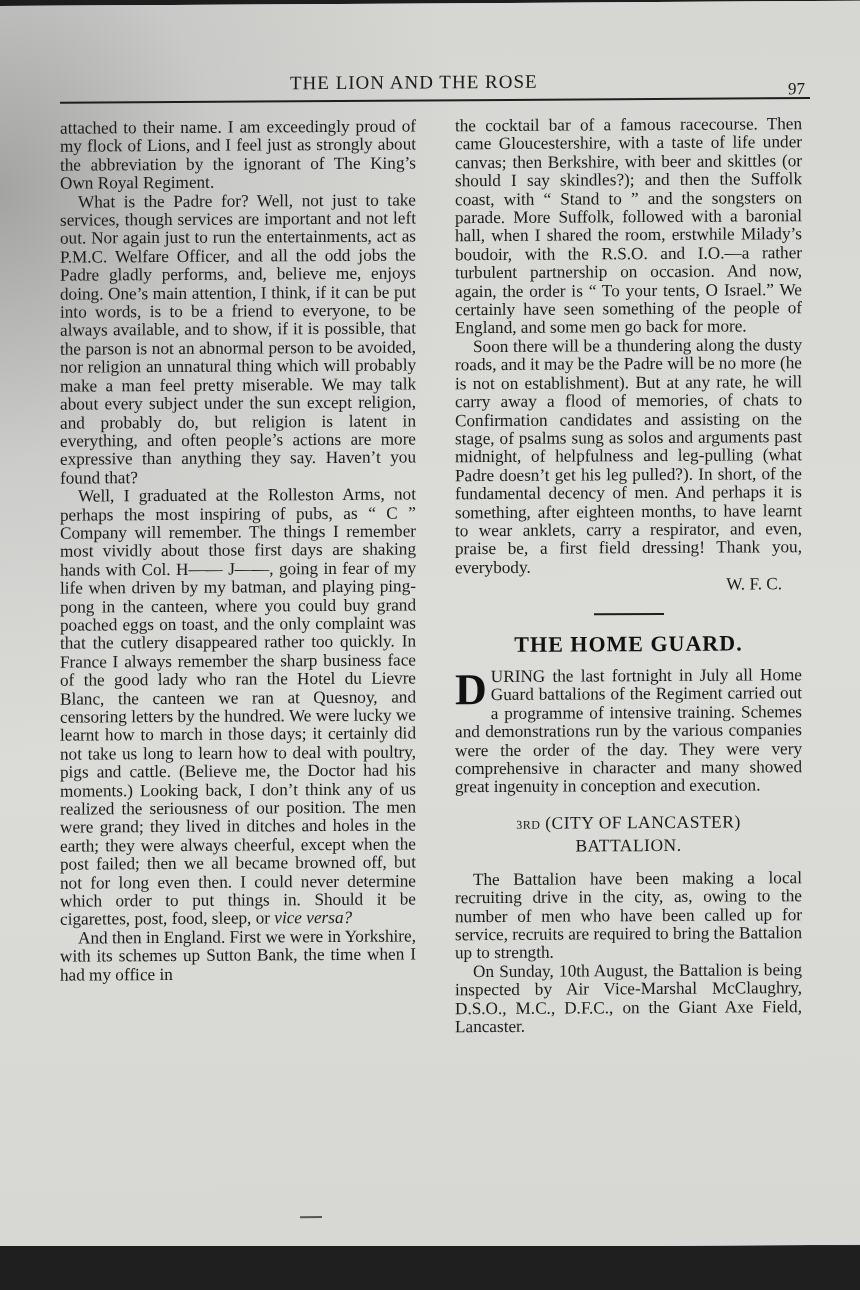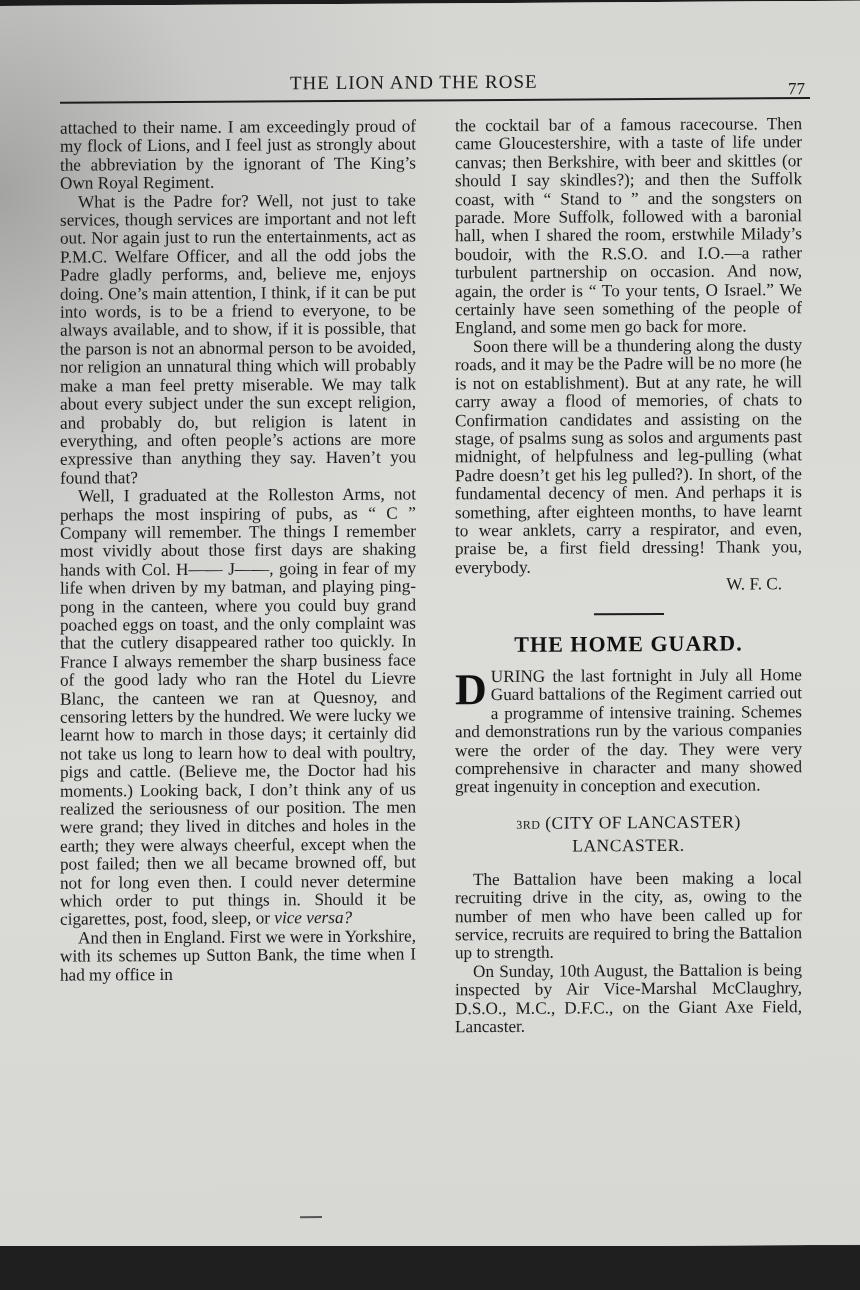--- a/index.html
+++ b/index.html
@@ -55,21 +55,21 @@
 </head>
 <body>
 
 <div class="topband"></div>
 
 <div class="page">
 
   <div class="running-head">
     <span class="title">THE LION AND THE ROSE</span>
   </div>
-  <div class="page-number">77</div>
+  <div class="page-number">97</div>
   <div class="head-rule"></div>
 
   <div class="col left">
     <p class="noindent">attached to their name. I am exceedingly proud of my flock of Lions, and I feel just as strongly about the abbreviation by the ignorant of The King’s Own Royal Regiment.</p>
     <p>What is the Padre for? Well, not just to take services, though services are important and not left out. Nor again just to run the entertainments, act as P.M.C. Welfare Officer, and all the odd jobs the Padre gladly performs, and, believe me, enjoys doing. One’s main attention, I think, if it can be put into words, is to be a friend to everyone, to be always available, and to show, if it is possible, that the parson is not an abnormal person to be avoided, nor religion an unnatural thing which will probably make a man feel pretty miserable. We may talk about every subject under the sun except religion, and probably do, but religion is latent in everything, and often people’s actions are more expressive than anything they say. Haven’t you found that?</p>
     <p><span>Well, I graduated at the Rolleston Arms, not perhaps the most inspiring of pubs, as “ C ” Company will remember. The things I remember most vividly about those first days are shaking hands with Col. H—— J——, going in fear of my life when driven by my batman, and playing ping-pong in the canteen, where you could buy grand poached eggs on toast, and the only complaint was that the cutlery disappeared rather too quickly. In France I always remember the sharp business face of the good lady who ran the Hotel du Lievre Blanc, the canteen we ran at Quesnoy, and censoring letters by the hundred. We were lucky we learnt how to march in those days; it certainly did not take us long to learn how to deal with poultry, pigs and cattle. (Believe me, the Doctor had his moments.) Looking back, I don’t think any of us realized the seriousness of our position. The men were grand; they lived in ditches and holes in the earth; they were always cheerful, except when the post failed; then we all became browned off, but not for long even then. I could never determine which order to put things in. Should it be cigarettes, post, food, sleep, or</span> <em>vice versa?</em></p>
     <p>And then in England. First we were in Yorkshire, with its schemes up Sutton Bank, the time when I had my office in</p>
   </div>
 
   <div class="col right">
@@ -77,21 +77,21 @@
     <p>Soon there will be a thundering along the dusty roads, and it may be the Padre will be no more (he is not on establishment). But at any rate, he will carry away a flood of memories, of chats to Confirmation candidates and assisting on the stage, of psalms sung as solos and arguments past midnight, of helpfulness and leg-pulling (what Padre doesn’t get his leg pulled?). In short, of the fundamental decency of men. And perhaps it is something, after eighteen months, to have learnt to wear anklets, carry a respirator, and even, praise be, a first field dressing! Thank you, everybody.</p>
     <p class="signature">W. F. C.</p>
     <div class="divider"></div>
 
     <div class="section-title">THE HOME GUARD.</div>
     <p class="noindent"><span class="dropcap">D</span><span>URING the last fortnight in July all Home Guard battalions of the Regiment carried out a programme of intensive training. Schemes and demonstrations run by the various companies were the order of the day. They were very comprehensive in character and many showed great ingenuity in conception and execution.</span></p>
 
     <div class="subhead">
       <span class="small">3RD</span>
       <span>(CITY OF LANCASTER)</span><br>
-      <span>LANCASTER.</span>
+      <span>BATTALION.</span>
     </div>
     <p>The Battalion have been making a local recruiting drive in the city, as, owing to the number of men who have been called up for service, recruits are required to bring the Battalion up to strength.</p>
     <p>On Sunday, 10th August, the Battalion is being inspected by Air Vice-Marshal McClaughry, D.S.O., M.C., D.F.C., on the Giant Axe Field, Lancaster.</p>
   </div>
 
   <div class="mark"></div>
 </div>
 
 <div class="bottomband"></div>
 

